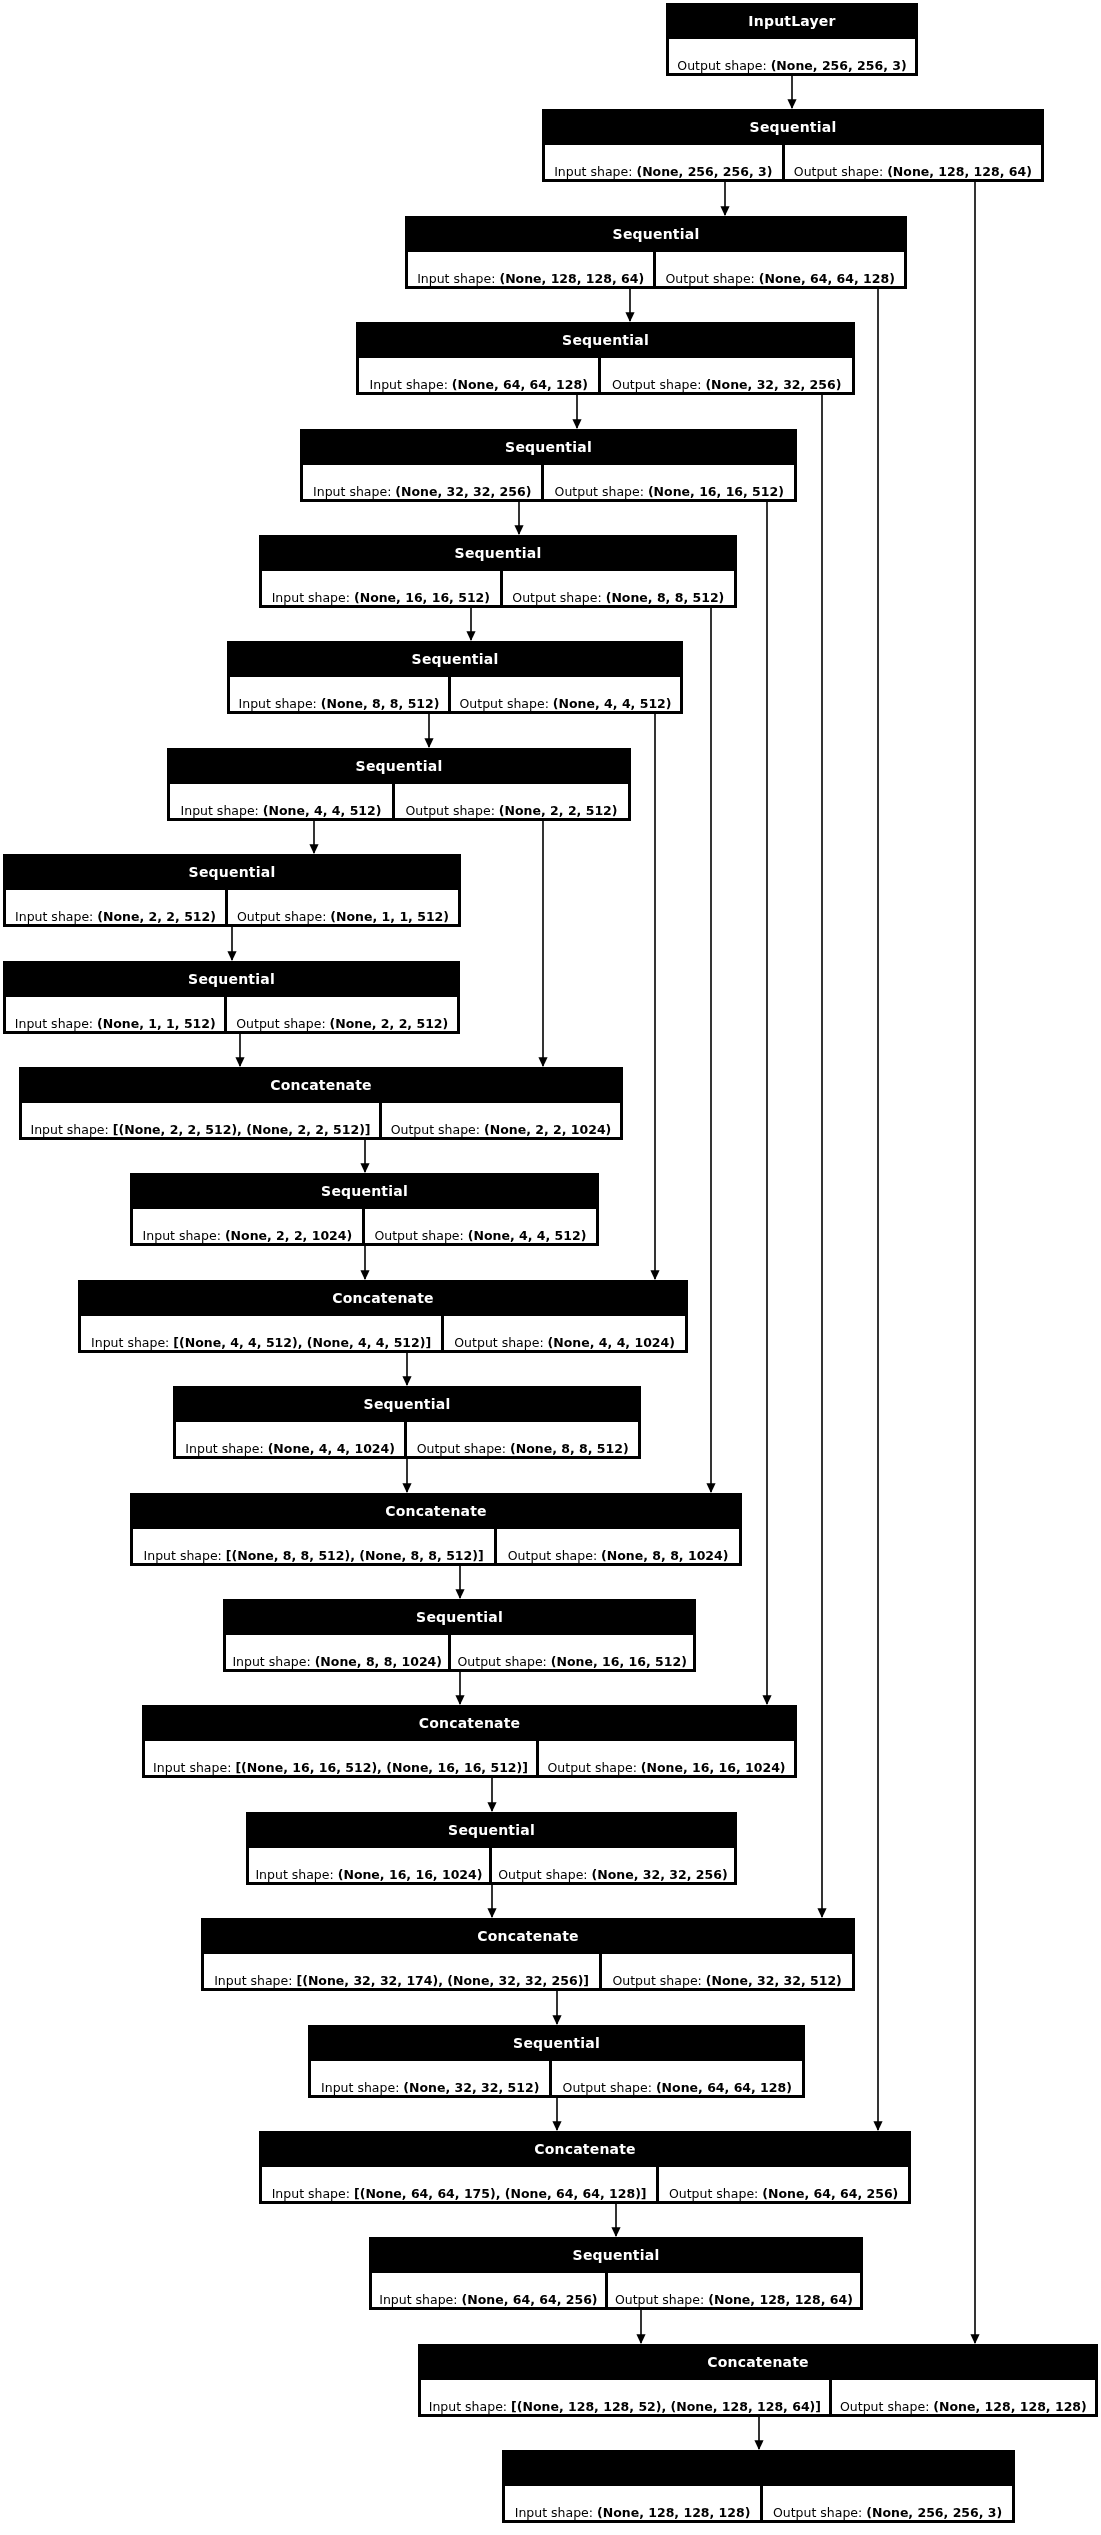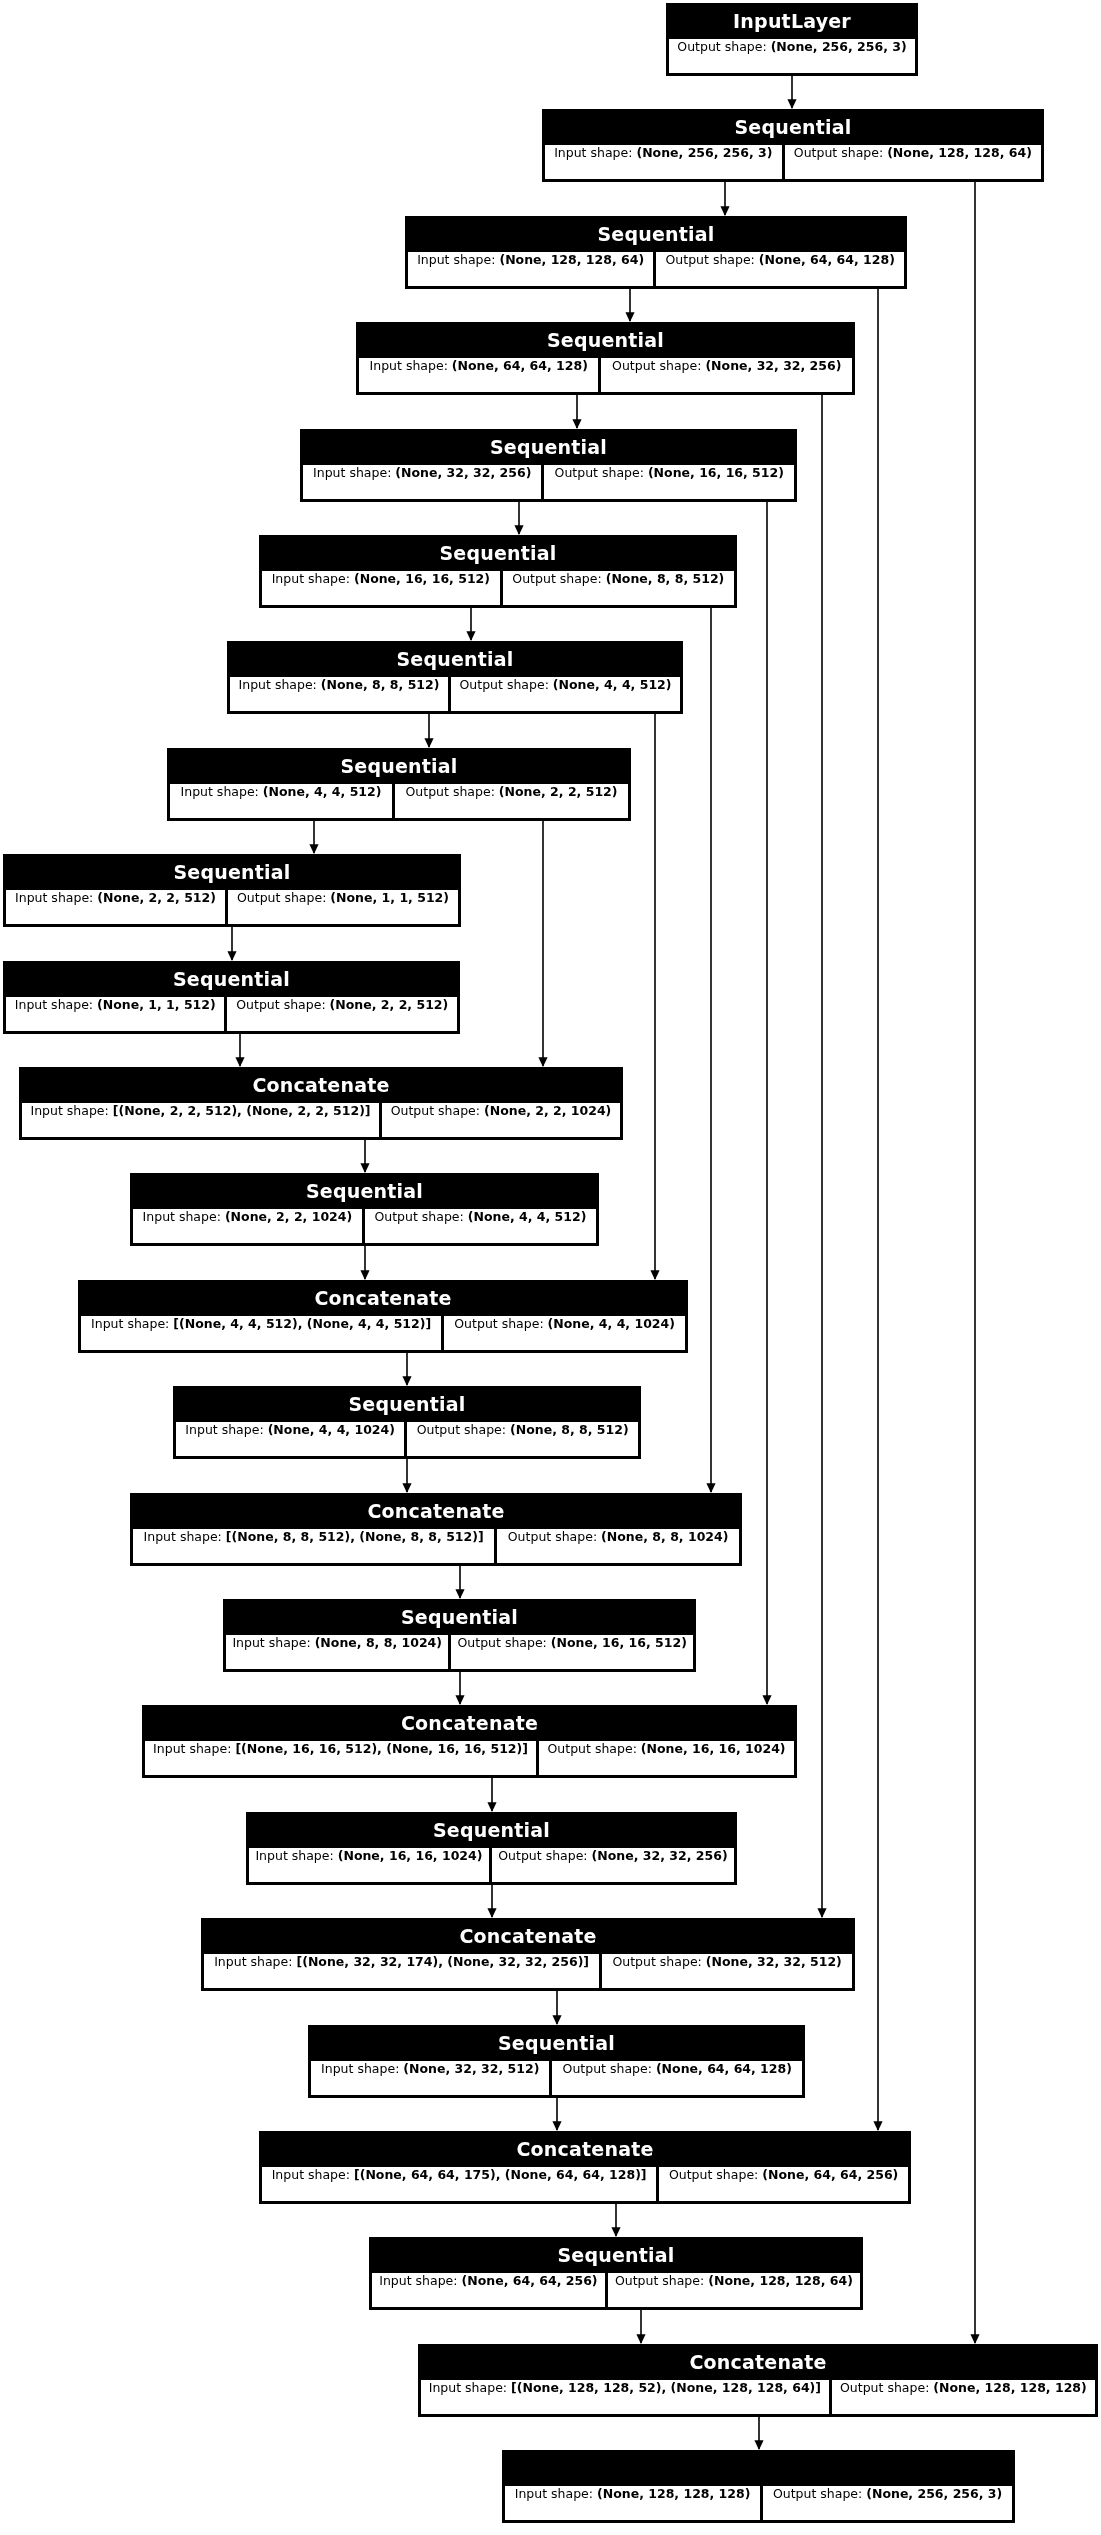--- a/index.html
+++ b/index.html
@@ -16,35 +16,35 @@
     position:absolute;
     background:#000000;
     box-sizing:border-box;
     height:73px;
   }
   .node-title{
     height:36px;
     display:flex;align-items:center;justify-content:center;
     color:#ffffff;
     font-weight:bold;
-    font-size:19px;
+    font-size:14px;
     letter-spacing:.2px;
   }
   .node-row{
     position:absolute;
     left:3px;right:3px;bottom:3px;top:36px;
     display:flex;
     gap:3px;
     background:#000000;
   }
   .cell{
     background:#ffffff;
     color:#000000;
     flex:1 1 auto;
-    display:flex;align-items:flex-start;justify-content:center;
+    display:flex;align-items:flex-end;justify-content:center;
     font-size:12.5px;
     white-space:nowrap;
     padding:0 9px;
     overflow:hidden;
   }
   .cell b{margin-left:4px;}
 </style>
 </head>
 <body>
 

